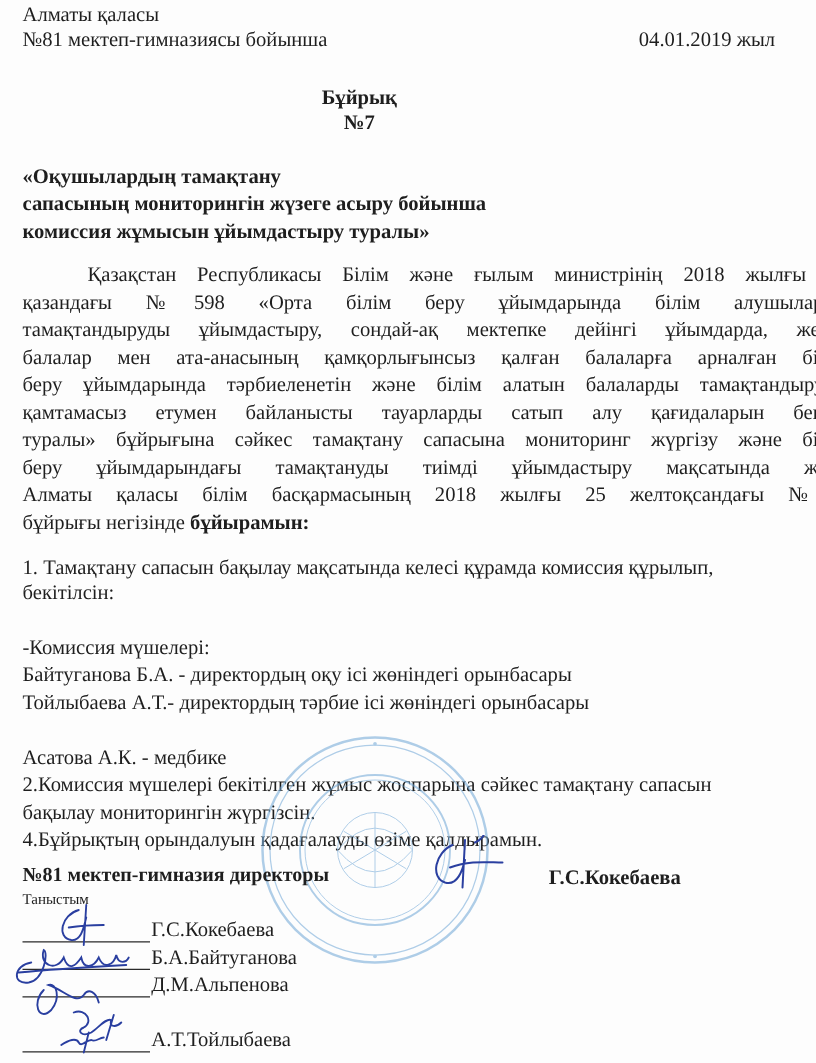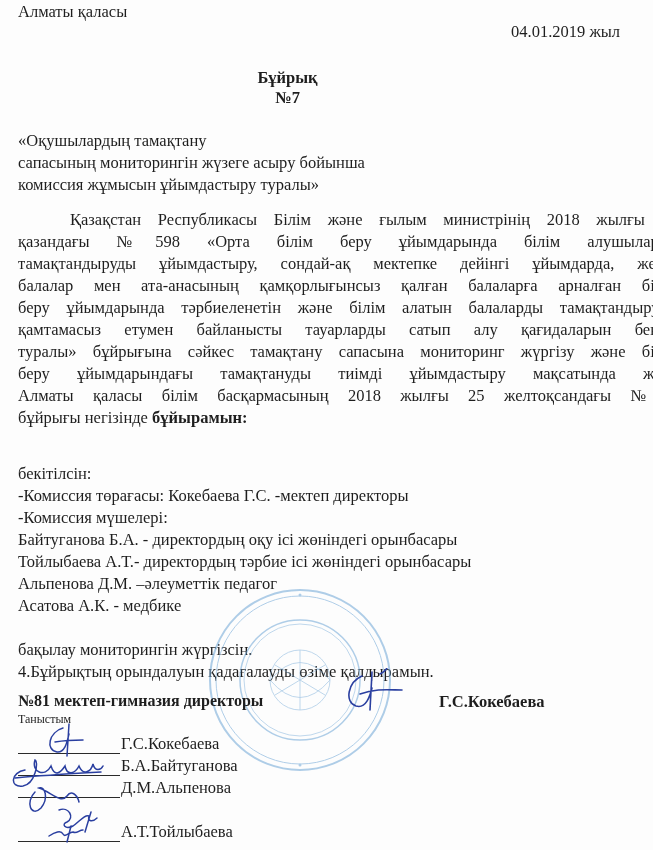--- a/index.html
+++ b/index.html
@@ -12,38 +12,39 @@
     .page { position: absolute; left: 0; top: 0; width: 653px; height: 850px; overflow: hidden; }
     .abs { position: absolute; white-space: nowrap; }
     .reg { font-size: 16.5px; }
     .bold { font-weight: bold; }
     .header-city { left: 18px; top: 2px; text-align: center; }
     .header-school { left: 18px; top: 22px; }
     .header-date { left: 511px; top: 22px; }
     .title { left: 0; width: 575px; text-align: center; font-weight: bold; font-size: 16.5px; }
     .title-1 { top: 68px; }
     .title-2 { top: 88px; }
-    .subject { left: 18px; font-weight: normal; font-size: 16.5px; }
+    .subject { left: 18px; font-weight: bold; font-size: 16.5px; }
     .body-line { left: 18px; font-size: 16.5px; width: 660px; }
     .justify { text-align: justify; text-align-last: justify; }
     .list-line { left: 18px; font-size: 16.5px; }
     .sign-left { left: 18px; top: 692px; font-weight: bold; font-size: 16px; }
     .sign-right { left: 439px; top: 692px; font-weight: bold; font-size: 16.5px; }
     .ack-label { left: 18px; top: 712px; font-size: 12px; }
     .ack-row { left: 18px; font-size: 16.5px; display: flex; align-items: flex-end; }
     .ack-line { display: inline-block; width: 102px; border-bottom: 1px solid #2a2a2a; height: 14px; margin-right: 1px; }
     .stamp { position: absolute; left: 205px; top: 585px; width: 190px; height: 190px; opacity: 0.55; pointer-events: none; }
     .sig { position: absolute; pointer-events: none; }
   </style>
 </head>
 <body>
 
 <div class="page">
 
   <div class="abs reg header-city">Алматы қаласы</div>
+  <div class="abs reg header-school">№81 мектеп-гимназиясы бойынша</div>
   <div class="abs reg header-date">04.01.2019 жыл</div>
 
   <div class="abs title title-1">Бұйрық</div>
   <div class="abs title title-2">№7</div>
 
   <div class="abs subject" style="top:131px">«Оқушылардың тамақтану</div>
   <div class="abs subject" style="top:153px">сапасының мониторингін жүзеге асыру бойынша</div>
   <div class="abs subject" style="top:175px">комиссия жұмысын ұйымдастыру туралы»</div>
 
   <div class="abs body-line justify" style="top:210px; left:70px; width:608px;">Қазақстан  Республикасы Білім және ғылым министрінің 2018 жылғы 31</div>
@@ -52,27 +53,27 @@
   <div class="abs body-line justify" style="top:276px">балалар мен ата-анасының қамқорлығынсыз қалған балаларға арналған білім</div>
   <div class="abs body-line justify" style="top:298px">беру ұйымдарында тәрбиеленетін және білім алатын балаларды тамақтандыруды</div>
   <div class="abs body-line justify" style="top:320px">қамтамасыз етумен байланысты тауарларды сатып алу қағидаларын бекіту</div>
   <div class="abs body-line justify" style="top:342px">туралы» бұйрығына сәйкес тамақтану сапасына мониторинг жүргізу және білім</div>
   <div class="abs body-line justify" style="top:364px">беру ұйымдарындағы тамақтануды тиімді ұйымдастыру мақсатында  және</div>
   <div class="abs body-line justify" style="top:386px">Алматы қаласы білім басқармасының 2018 жылғы 25 желтоқсандағы №36</div>
   <div class="abs body-line" style="top:408px">
     <span>бұйрығы негізінде </span><span class="bold">бұйырамын:</span>
   </div>
 
+  <div class="abs list-line" style="top:444px">1. Тамақтану сапасын бақылау мақсатында келесі құрамда комиссия құрылып,</div>
   <div class="abs list-line" style="top:464px">бекітілсін:</div>
-  <div class="abs list-line" style="top:486px">-Комиссия төрағасы: Кокебаева Г.С. -мектеп директоры</div>
   <div class="abs list-line" style="top:508px">-Комиссия мүшелері:</div>
   <div class="abs list-line" style="top:530px">Байтуганова Б.А.  - директордың оқу ісі жөніндегі орынбасары</div>
   <div class="abs list-line" style="top:552px">Тойлыбаева А.Т.- директордың тәрбие ісі жөніндегі орынбасары</div>
-  <div class="abs list-line" style="top:574px">Альпенова Д.М. –әлеуметтік педагог</div>
   <div class="abs list-line" style="top:596px">Асатова А.К. - медбике</div>
+  <div class="abs list-line" style="top:618px">2.Комиссия мүшелері бекітілген жұмыс жоспарына сәйкес тамақтану сапасын</div>
   <div class="abs list-line" style="top:640px">бақылау мониторингін жүргізсін.</div>
   <div class="abs list-line" style="top:662px">4.Бұйрықтың орындалуын қадағалауды өзіме қалдырамын.</div>
 
   <svg class="stamp" viewBox="0 0 190 190">
     <circle cx="95" cy="95" r="90" fill="none" stroke="#6fa6d6" stroke-width="2"></circle>
     <circle cx="95" cy="95" r="84" fill="none" stroke="#6fa6d6" stroke-width="1"></circle>
     <circle cx="95" cy="95" r="60" fill="none" stroke="#6fa6d6" stroke-width="1.5"></circle>
     <circle cx="95" cy="95" r="56" fill="none" stroke="#6fa6d6" stroke-width="0.8"></circle>
     <g stroke="#6fa6d6" stroke-width="0.8" fill="none">
       <circle cx="95" cy="95" r="30"></circle>

